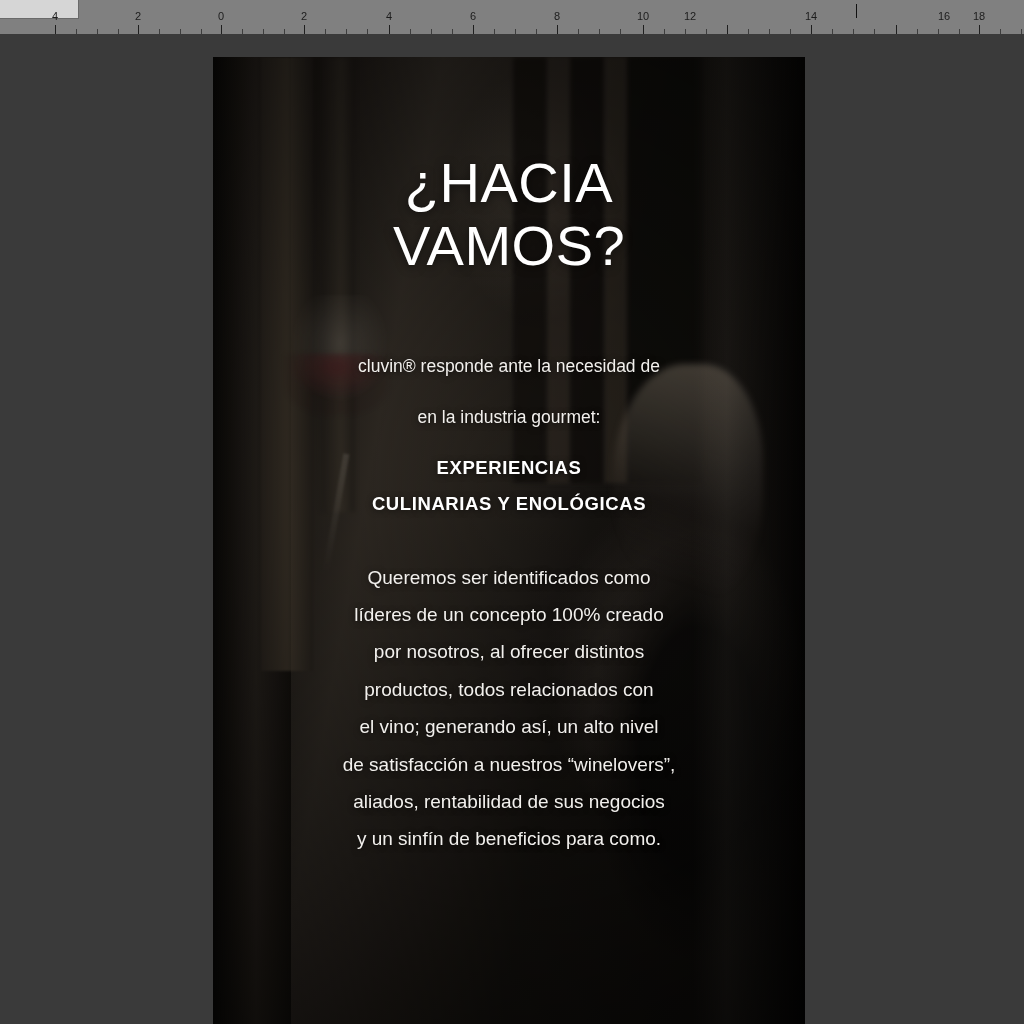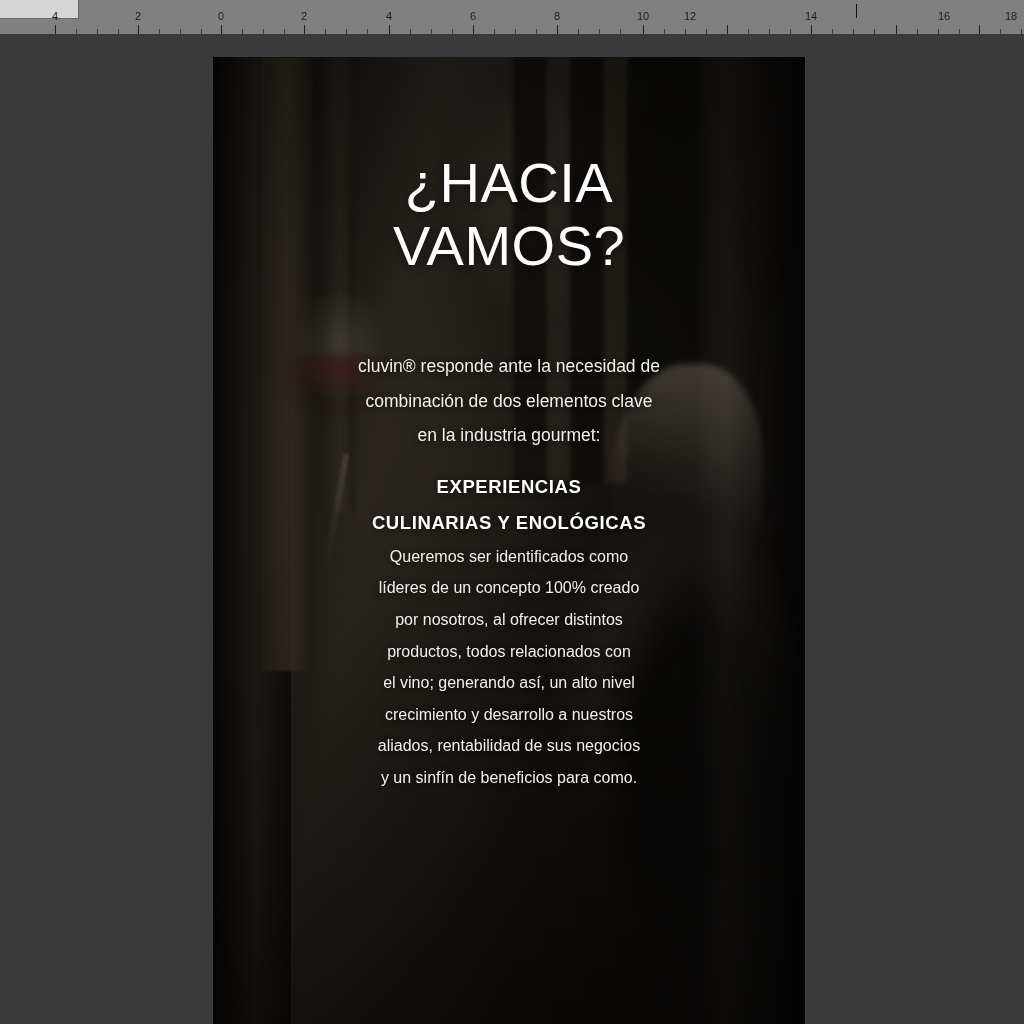--- a/index.html
+++ b/index.html
@@ -207,36 +207,37 @@
   .headline .hl-line { display: block; }
 
   .body-block {
     margin-top: 72px;
     font-size: 17.5px;
     line-height: 1.97;
     font-weight: 400;
     color: #f2f0ed;
     text-shadow: 0 1px 6px rgba(0,0,0,0.6);
   }
-  .body-block .line { display: block; }
+  .body-block .line { display: block; margin-top: 16px; }
   .brand { font-weight: 400; }
 
   .emphasis {
     margin-top: 16px;
     font-weight: bold;
     font-size: 18.5px;
     line-height: 1.95;
     letter-spacing: 0.6px;
     color: #ffffff;
     text-shadow: 0 1px 6px rgba(0,0,0,0.6);
   }
   .emphasis .line { display: block; }
 
   .body-block-2 {
-    font-size: 16px;
+    margin-top: 36px;
+    font-size: 19px;
     line-height: 1.97;
     color: #f2f0ed;
     text-shadow: 0 1px 6px rgba(0,0,0,0.6);
   }
   .body-block-2 .line { display: block; }
 </style>
 </head>
 <body>
 
 <div id="app">
@@ -293,21 +294,21 @@
         <div class="ruler-label" style="left: 811px;">14</div>
         <div class="tick minor" style="left: 832px;"></div>
         <div class="tick minor" style="left: 853px;"></div>
         <div class="tick minor" style="left: 874px;"></div>
         <div class="tick major" style="left: 896px;"></div>
         <div class="ruler-label" style="left: 896px; margin-left: 48px;">16</div>
         <div class="tick minor" style="left: 917px;"></div>
         <div class="tick minor" style="left: 938px;"></div>
         <div class="tick minor" style="left: 959px;"></div>
         <div class="tick major" style="left: 979px;"></div>
-        <div class="ruler-label" style="left: 1011px;">18</div>
+        <div class="ruler-label" style="left: 979px;">18</div>
         <div class="tick minor" style="left: 1000px;"></div>
         <div class="tick minor" style="left: 1021px;"></div>
       </div>
     <div class="ruler-cursor" style="left:856px;"></div>
   </div>
 
   <div class="canvas-area">
 
     <div class="slide">
 
@@ -327,36 +328,35 @@
 
       <div class="slide-content">
 
         <h1 class="headline">
           <span class="hl-line">¿HACIA</span>
           <span class="hl-line">VAMOS?</span>
         </h1>
 
         <div class="body-block">
           <span class="line"><span class="brand">cluvin</span><span class="reg">®</span><span> responde ante la necesidad de</span></span>
-          <span class="line">combinación de dos elementos clave</span>
           <span class="line">en la industria gourmet:</span>
         </div>
 
         <div class="emphasis">
           <span class="line">EXPERIENCIAS</span>
           <span class="line">CULINARIAS Y ENOLÓGICAS</span>
         </div>
 
         <div class="body-block-2">
           <span class="line">Queremos ser identificados como</span>
           <span class="line">líderes de un concepto 100% creado</span>
           <span class="line">por nosotros, al ofrecer distintos</span>
           <span class="line">productos, todos relacionados con</span>
           <span class="line">el vino; generando así, un alto nivel</span>
-          <span class="line">crecimiento y desarrollo a nuestros</span>
+          <span class="line">de satisfacción a nuestros “winelovers”,</span>
           <span class="line">aliados, rentabilidad de sus negocios</span>
           <span class="line">y un sinfín de beneficios para como.</span>
         </div>
 
       </div>
     </div>
   </div>
 </div>
 
 </body></html>

